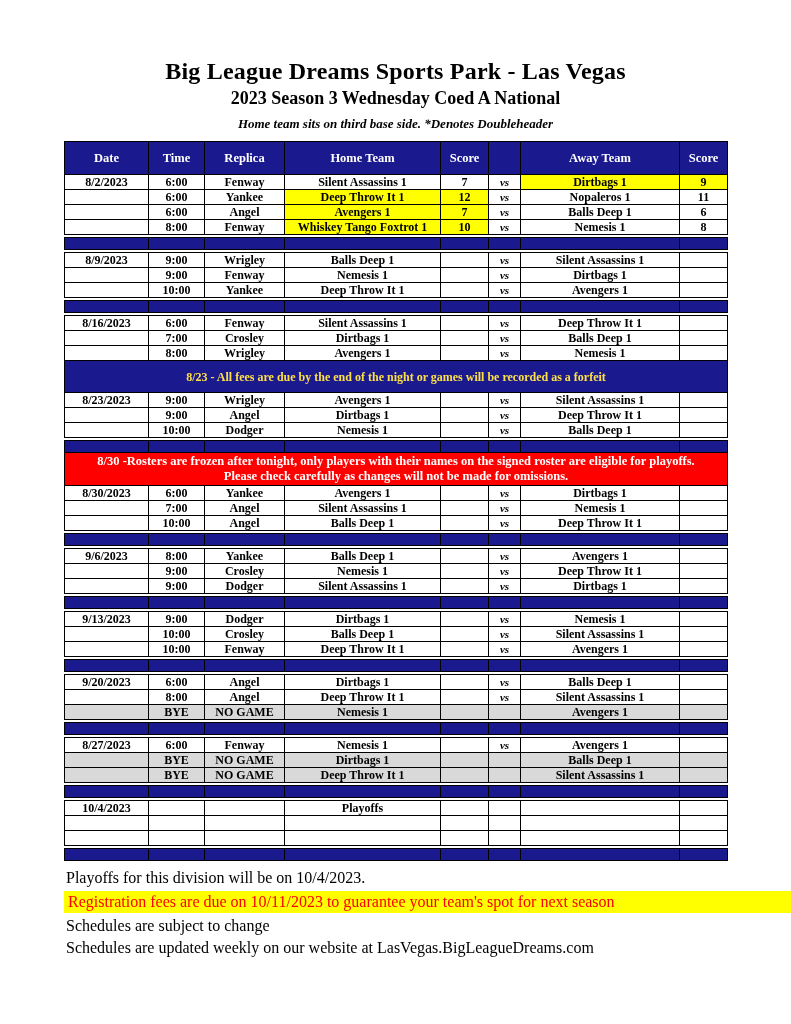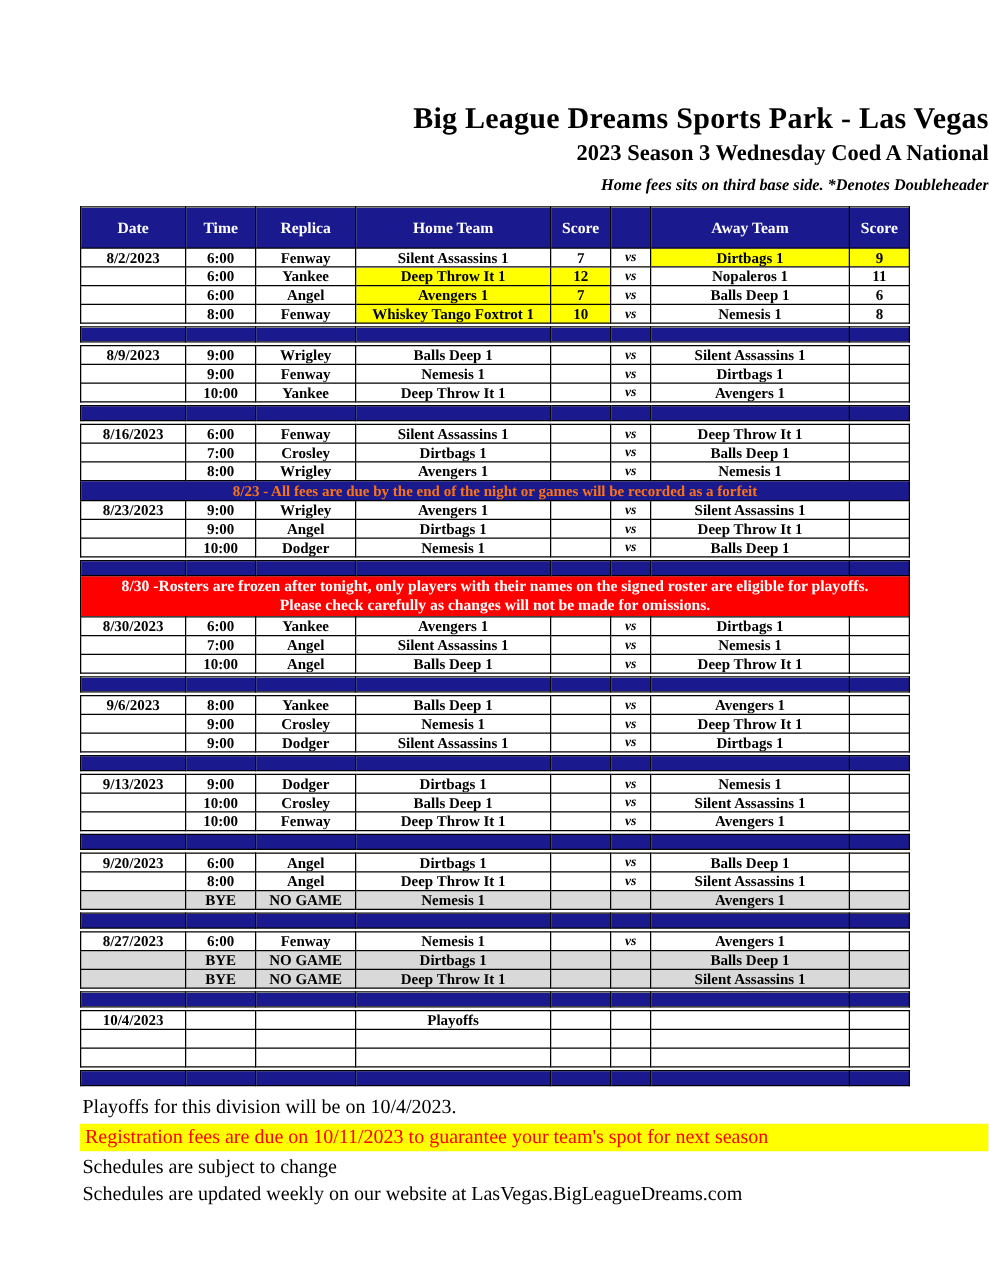--- a/index.html
+++ b/index.html
@@ -12,21 +12,21 @@
   html, body { background: #ffffff; }
   body { font-family: "Liberation Serif", serif; color: #000; }
   .page {
     position: relative;
     width: 791px;
     height: 1024px;
     margin: 0 auto;
     background: #fff;
     overflow: hidden;
   }
-  .titles { padding-top: 58px; text-align: right; margin-top: 24px; }
+  .titles { padding-top: 58px; text-align: center; }
   .title    { font-size: 24px; font-weight: bold; letter-spacing: 0.2px; }
   .subtitle { font-size: 18px; font-weight: bold; margin-top: 3px; }
   .note     { font-size: 13px; font-weight: bold; font-style: italic; margin-top: 7px; }
 
   table.schedule {
     border-collapse: collapse;
     table-layout: fixed;
     width: 663px;
     margin: 9px 0 0 64px;
   }
@@ -43,21 +43,21 @@
   }
   .schedule th {
     background: var(--navy);
     color: #fff;
     height: 33px;
     font-size: 12.5px;
   }
   .schedule tr.spacer td { border: none; height: 3px; padding: 0; background: #fff; }
   .schedule tr.bar td { background: var(--navy); height: 12px; }
   .schedule tr.noteNavy td {
-    background: var(--navy); color: #f97316; height: 16px; font-size: 12px;
+    background: var(--navy); color: #fde047; height: 32px; font-size: 12px;
   }
   .schedule tr.noteRed td {
     background: var(--red); color: #ffffff; padding: 1px 0; font-size: 12.5px;
     white-space: normal; height: auto; line-height: 15px;
   }
   .schedule tr.bye td { background: var(--gray-row); }
   .schedule td.yellow { background: var(--yellow); }
   .schedule td.vs { font-style: italic; font-size: 11px; margin-top: 20px; }
 
   .footer { margin: 8px 0 0 66px; }
@@ -71,21 +71,21 @@
   }
 </style>
 </head>
 <body>
 
 <div class="page">
 
   <div class="titles">
     <div class="title">Big League Dreams Sports Park - Las Vegas</div>
     <div class="subtitle">2023 Season 3 Wednesday Coed A National</div>
-    <div class="note">Home fees sits on third base side.  *Denotes Doubleheader</div>
+    <div class="note">Home team sits on third base side.  *Denotes Doubleheader</div>
   </div>
 
   <table class="schedule">
     <colgroup>
       <col style="width:84px">
         <col style="width:56px">
         <col style="width:80px">
         <col style="width:156px">
       <col style="width:48px">
         <col style="width:32px">

